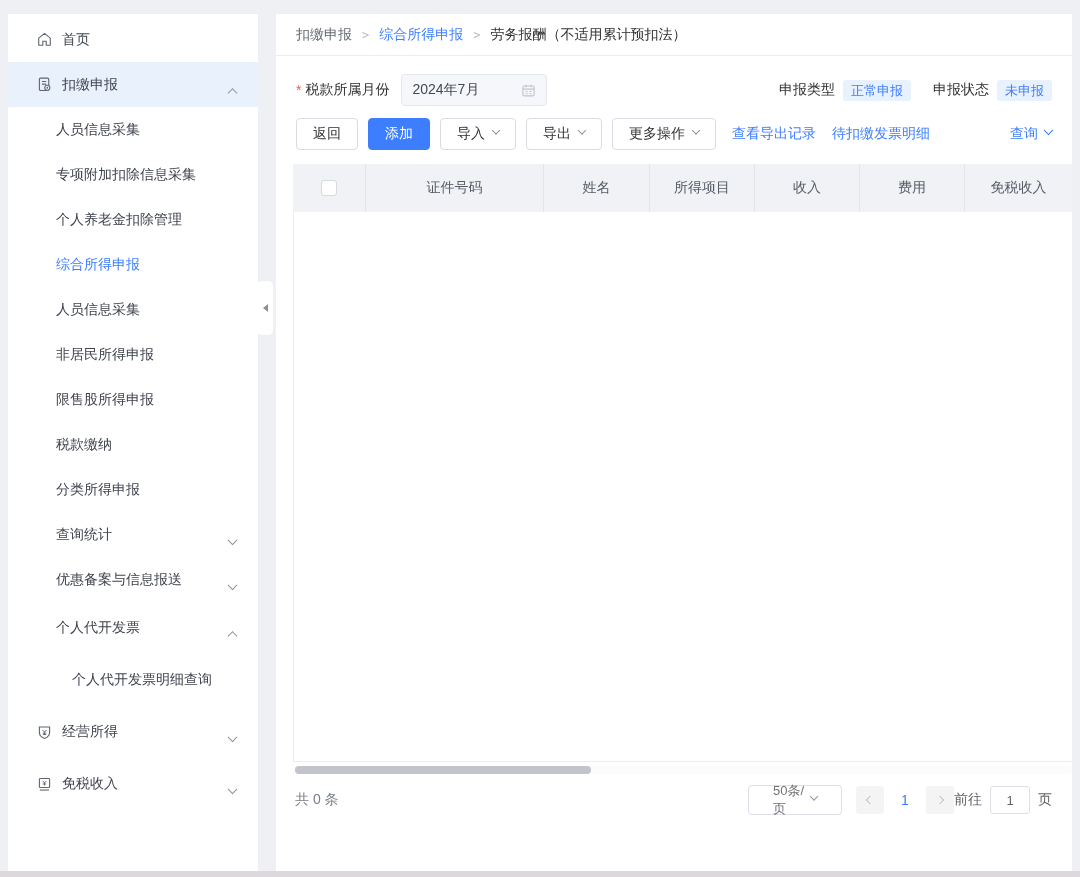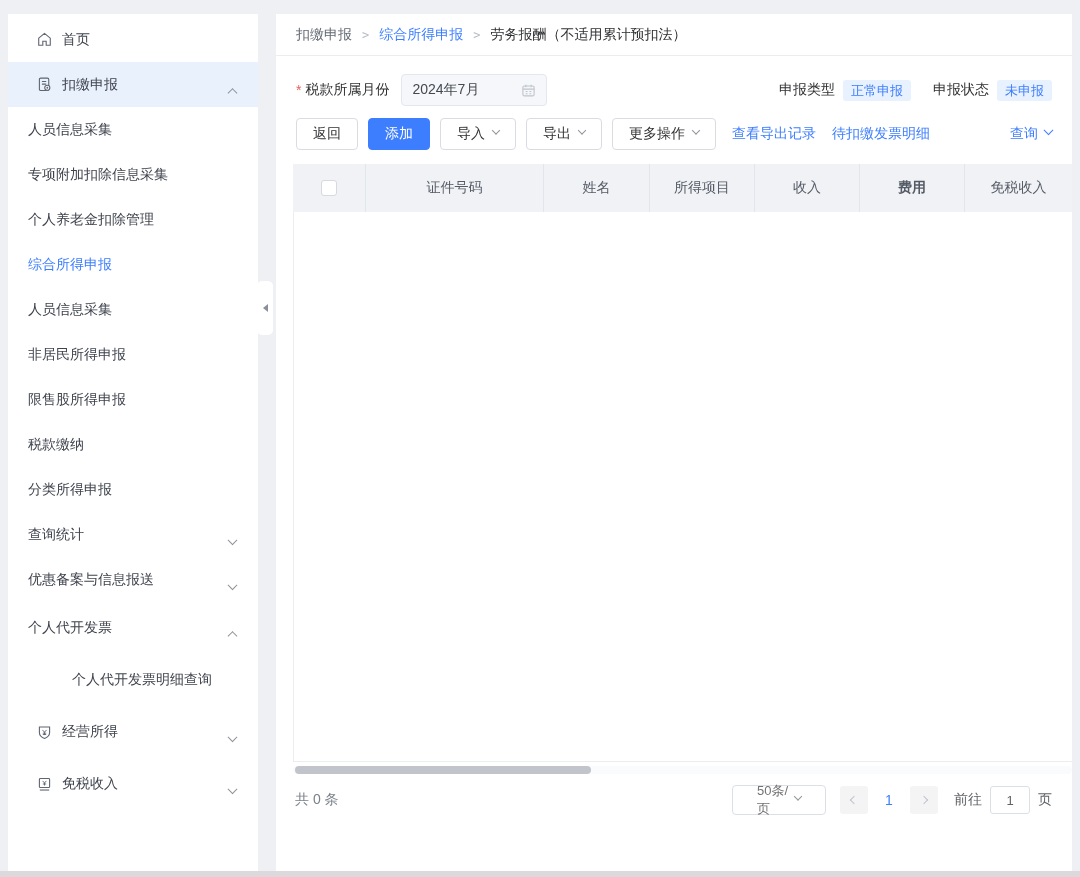--- a/index.html
+++ b/index.html
@@ -14,21 +14,21 @@
     font-family:"Liberation Sans","DejaVu Sans",sans-serif;
     font-size:14px;color:#303133;background:var(--page-bg);
     overflow:hidden;
   }
   .page{position:relative;width:1080px;height:877px;background:var(--page-bg);overflow:hidden;}
   .bottom-strip{position:absolute;left:0;bottom:0;width:100%;height:6px;background:#dcd8dc;}
 
   
   .sidebar{position:absolute;left:8px;top:14px;width:250px;height:857px;background:#fff;}
   .menu{padding-top:3px;}
-  .mi{position:relative;height:45px;display:flex;align-items:center;padding-left:20px;color:#3f434d;cursor:pointer;}
+  .mi{position:relative;height:45px;display:flex;align-items:center;padding-left:48px;color:#3f434d;cursor:pointer;}
   .mi.tall{height:52px;}
   .mi.icon-item{padding-left:28px;gap:9px;}
   .mi.subsub{padding-left:64px;}
   .mi.active-parent{background:var(--sidebar-active-bg);}
   .mi.active{color:var(--primary);}
   .mi .mchev{position:absolute;right:22px;top:50%;}
   .micon{width:17px;height:17px;flex:0 0 17px;display:inline-flex;}
   .micon svg{width:17px;height:17px;}
 
   .chev{display:inline-block;width:7px;height:7px;border-right:1.4px solid #909399;border-bottom:1.4px solid #909399;}
@@ -71,41 +71,41 @@
   
   .table{margin:14px 0 0 17px;width:779px;}
   .thead{display:flex;background:#f0f2f5;height:48px;align-items:stretch;}
   .th{display:flex;align-items:center;justify-content:center;color:#555b66;border-right:1px solid #e2e5ea;}
   .th:last-child{border-right:none;}
   .th.c-check{width:73px;}
   .th.c-name{width:106px;}
   .th.c-id{width:178px;}
   .th.c-item{width:105px;}
   .th.c-income{width:105px;}
-  .th.c-fee{width:105px;font-weight:bold;}
+  .th.c-fee{width:105px;}
   .th.c-taxfree{flex:1;}
   .checkbox{width:16px;height:16px;background:#fff;border:1px solid #d5d9e0;border-radius:3px;cursor:pointer;}
   .tbody{height:550px;background:#fff;border-left:1px solid #ebeef0;border-bottom:1px solid #ebeef0;}
 
   .hscroll{margin:4px 0 0 17px;width:779px;height:8px;border-radius:4px;background:#fafbfc;position:relative;}
   .hthumb{position:absolute;left:2px;top:0;width:296px;height:8px;border-radius:4px;background:#c1c4cb;cursor:pointer;}
 
   
   .footer-row{margin:10px 20px 0 19px;height:32px;display:flex;align-items:center;color:#7a8088;}
   .ft-spacer{flex:1;}
   .psize{width:94px;height:30px;border:1px solid #dcdfe6;border-radius:4px;display:flex;align-items:center;padding:0 24px;color:#737373;font-size:13px;cursor:pointer;gap:6px;}
   .psize .ptext{flex:1;}
   .psize .chev{width:6px;height:6px;}
   .pbtn{width:28px;height:28px;background:#f4f4f5;border-radius:3px;display:flex;align-items:center;justify-content:center;margin-left:14px;cursor:default;}
   .pbtn .chev{width:6px;height:6px;border-color:#c0c4cc;}
   .chev.left{transform:rotate(135deg);}
   .chev.right{transform:rotate(-45deg);}
   .pcur{color:var(--primary);margin-left:14px;width:14px;text-align:center;}
   .pbtn.next{margin-left:14px;}
-  .goto-label{margin-left:16px;color:#606266;}
+  .goto-label{color:#606266;}
   .goto-input{width:40px;height:28px;border:1px solid #dcdfe6;border-radius:3px;margin:0 8px;text-align:center;color:#606266;font-size:13px;font-family:inherit;background:#fff;}
   .goto-unit{color:#606266;}
 </style>
 </head>
 <body>
 
 <div class="page">
 
   <div class="sidebar">
     <div class="menu">

